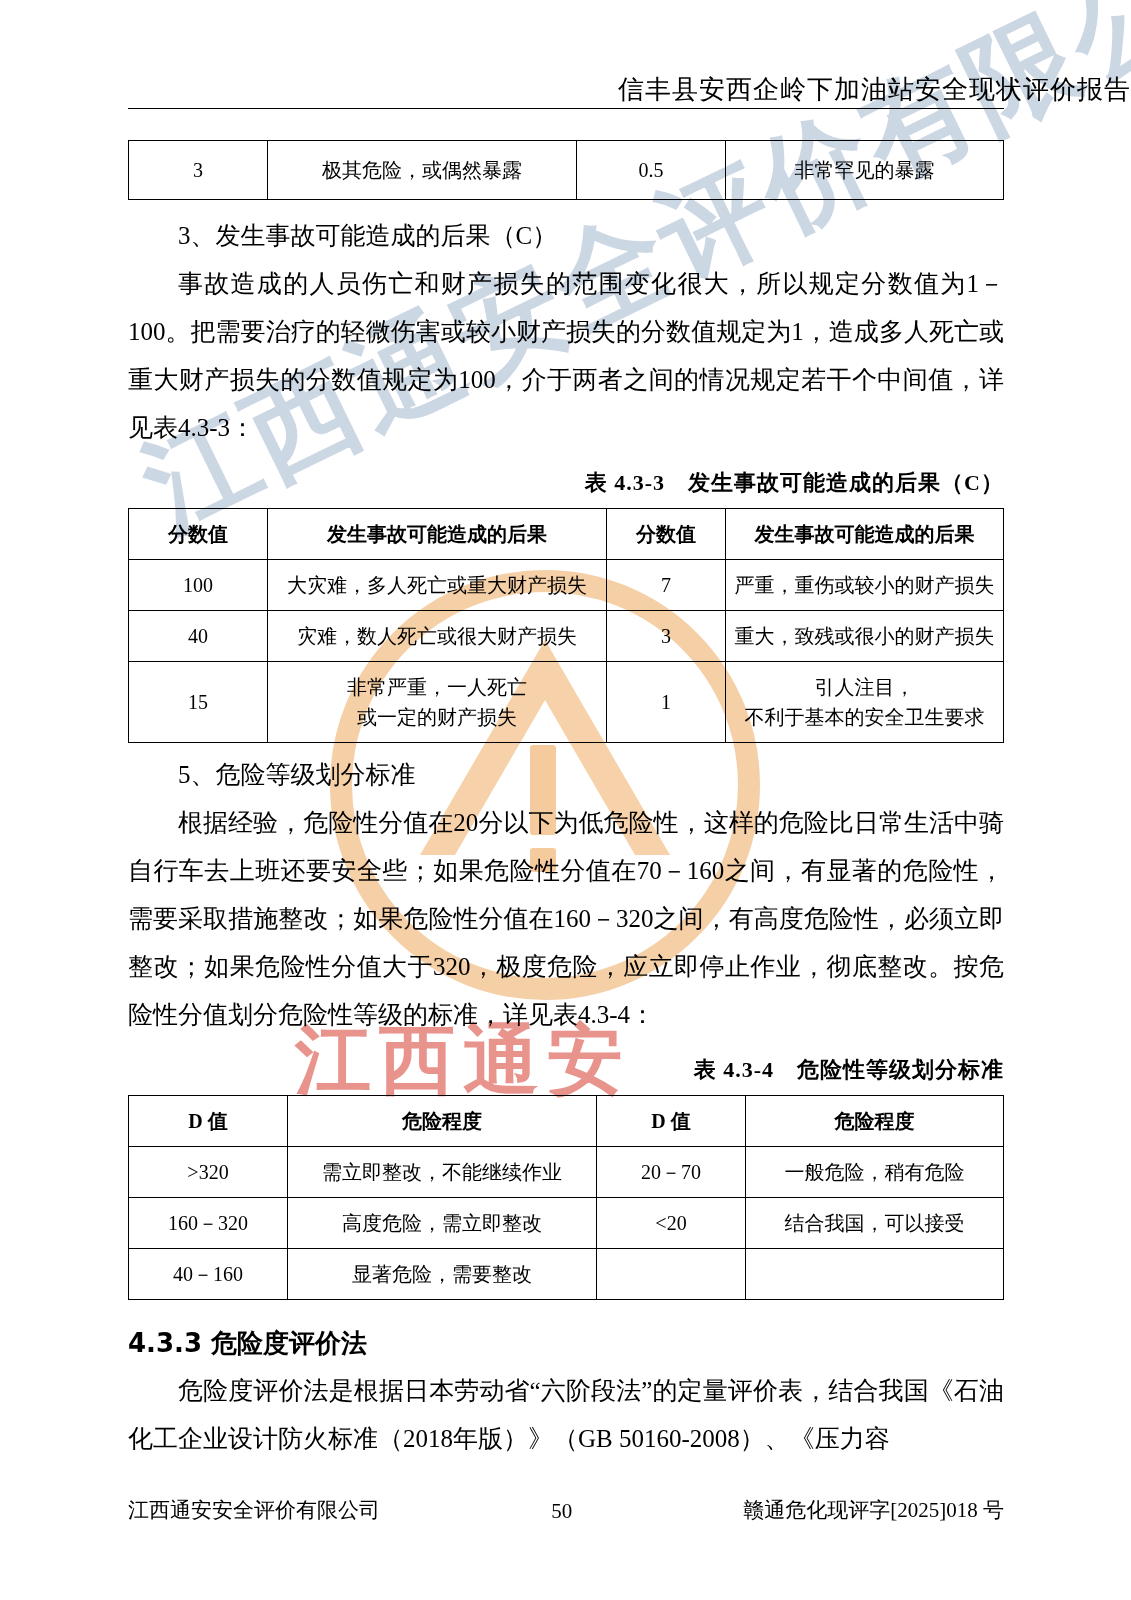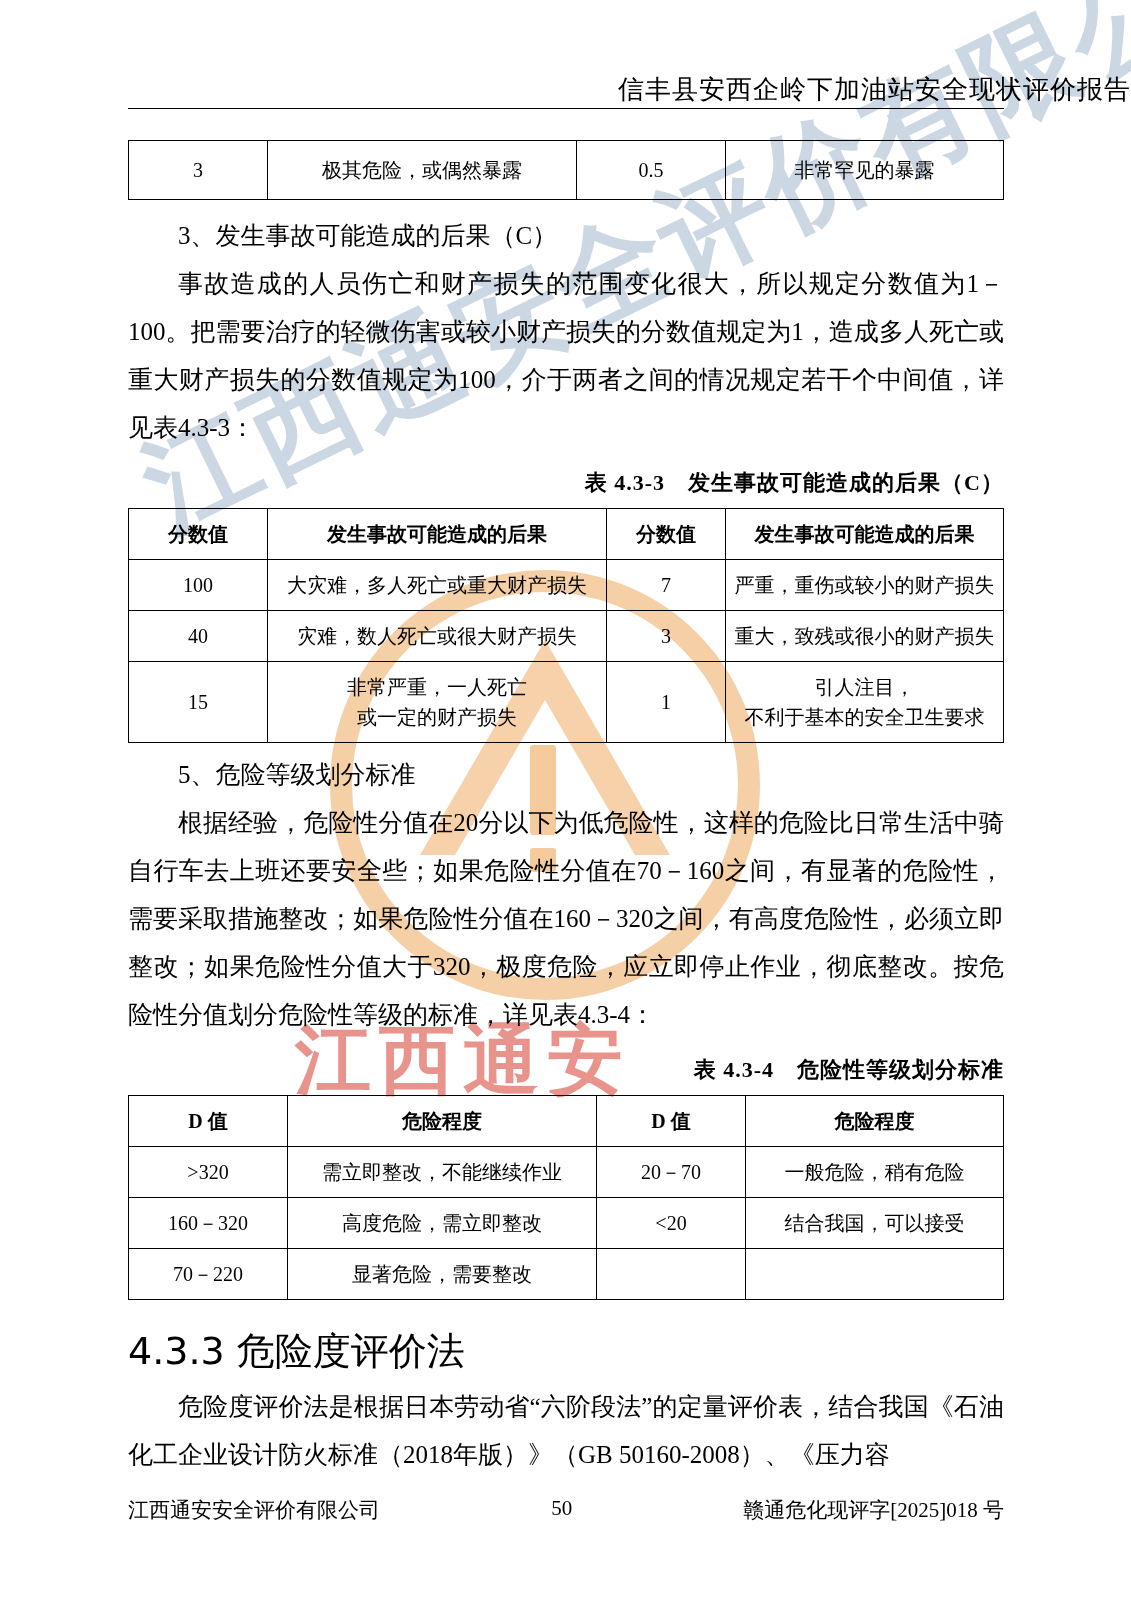--- a/index.html
+++ b/index.html
@@ -145,34 +145,34 @@
     font-weight: normal;
     line-height: 30px;
   }
   table.doc th {
     font-weight: bold;
   }
   .t1 td { height: 38px; }
 
   h3.sec {
     font-family: "DejaVu Sans", "Liberation Sans", sans-serif;
-    font-size: 38px;
-    font-weight: normal;
+    font-size: 26px;
+    font-weight: bold;
     margin: 26px 0 6px 0;
     letter-spacing: 0px;
   }
 
   .footer {
     position: absolute;
     left: 128px; top: 1496px;
     width: 876px;
     font-size: 21px;
     display: flex;
     justify-content: space-between;
-    align-items: flex-start;
+    align-items: flex-end;
     gap: 32px;
   }
   .footer .mid { font-size: 21px; }
 </style>
 </head>
 <body>
 
 <div class="page">
 
   <div class="watermark">
@@ -256,21 +256,21 @@
           <td>20－70</td>
           <td>一般危险，稍有危险</td>
         </tr>
         <tr>
           <td>160－320</td>
           <td>高度危险，需立即整改</td>
           <td>&lt;20</td>
           <td>结合我国，可以接受</td>
         </tr>
         <tr>
-          <td>70－220</td>
+          <td>40－160</td>
           <td>显著危险，需要整改</td>
           <td></td>
           <td></td>
         </tr>
       </tbody>
         </table>
 
       <h3 class="sec">4.3.3 危险度评价法</h3>
       <p class="para">危险度评价法是根据日本劳动省“六阶段法”的定量评价表，结合我国《石油化工企业设计防火标准（2018年版）》（GB 50160-2008）、《压力容</p>
 

